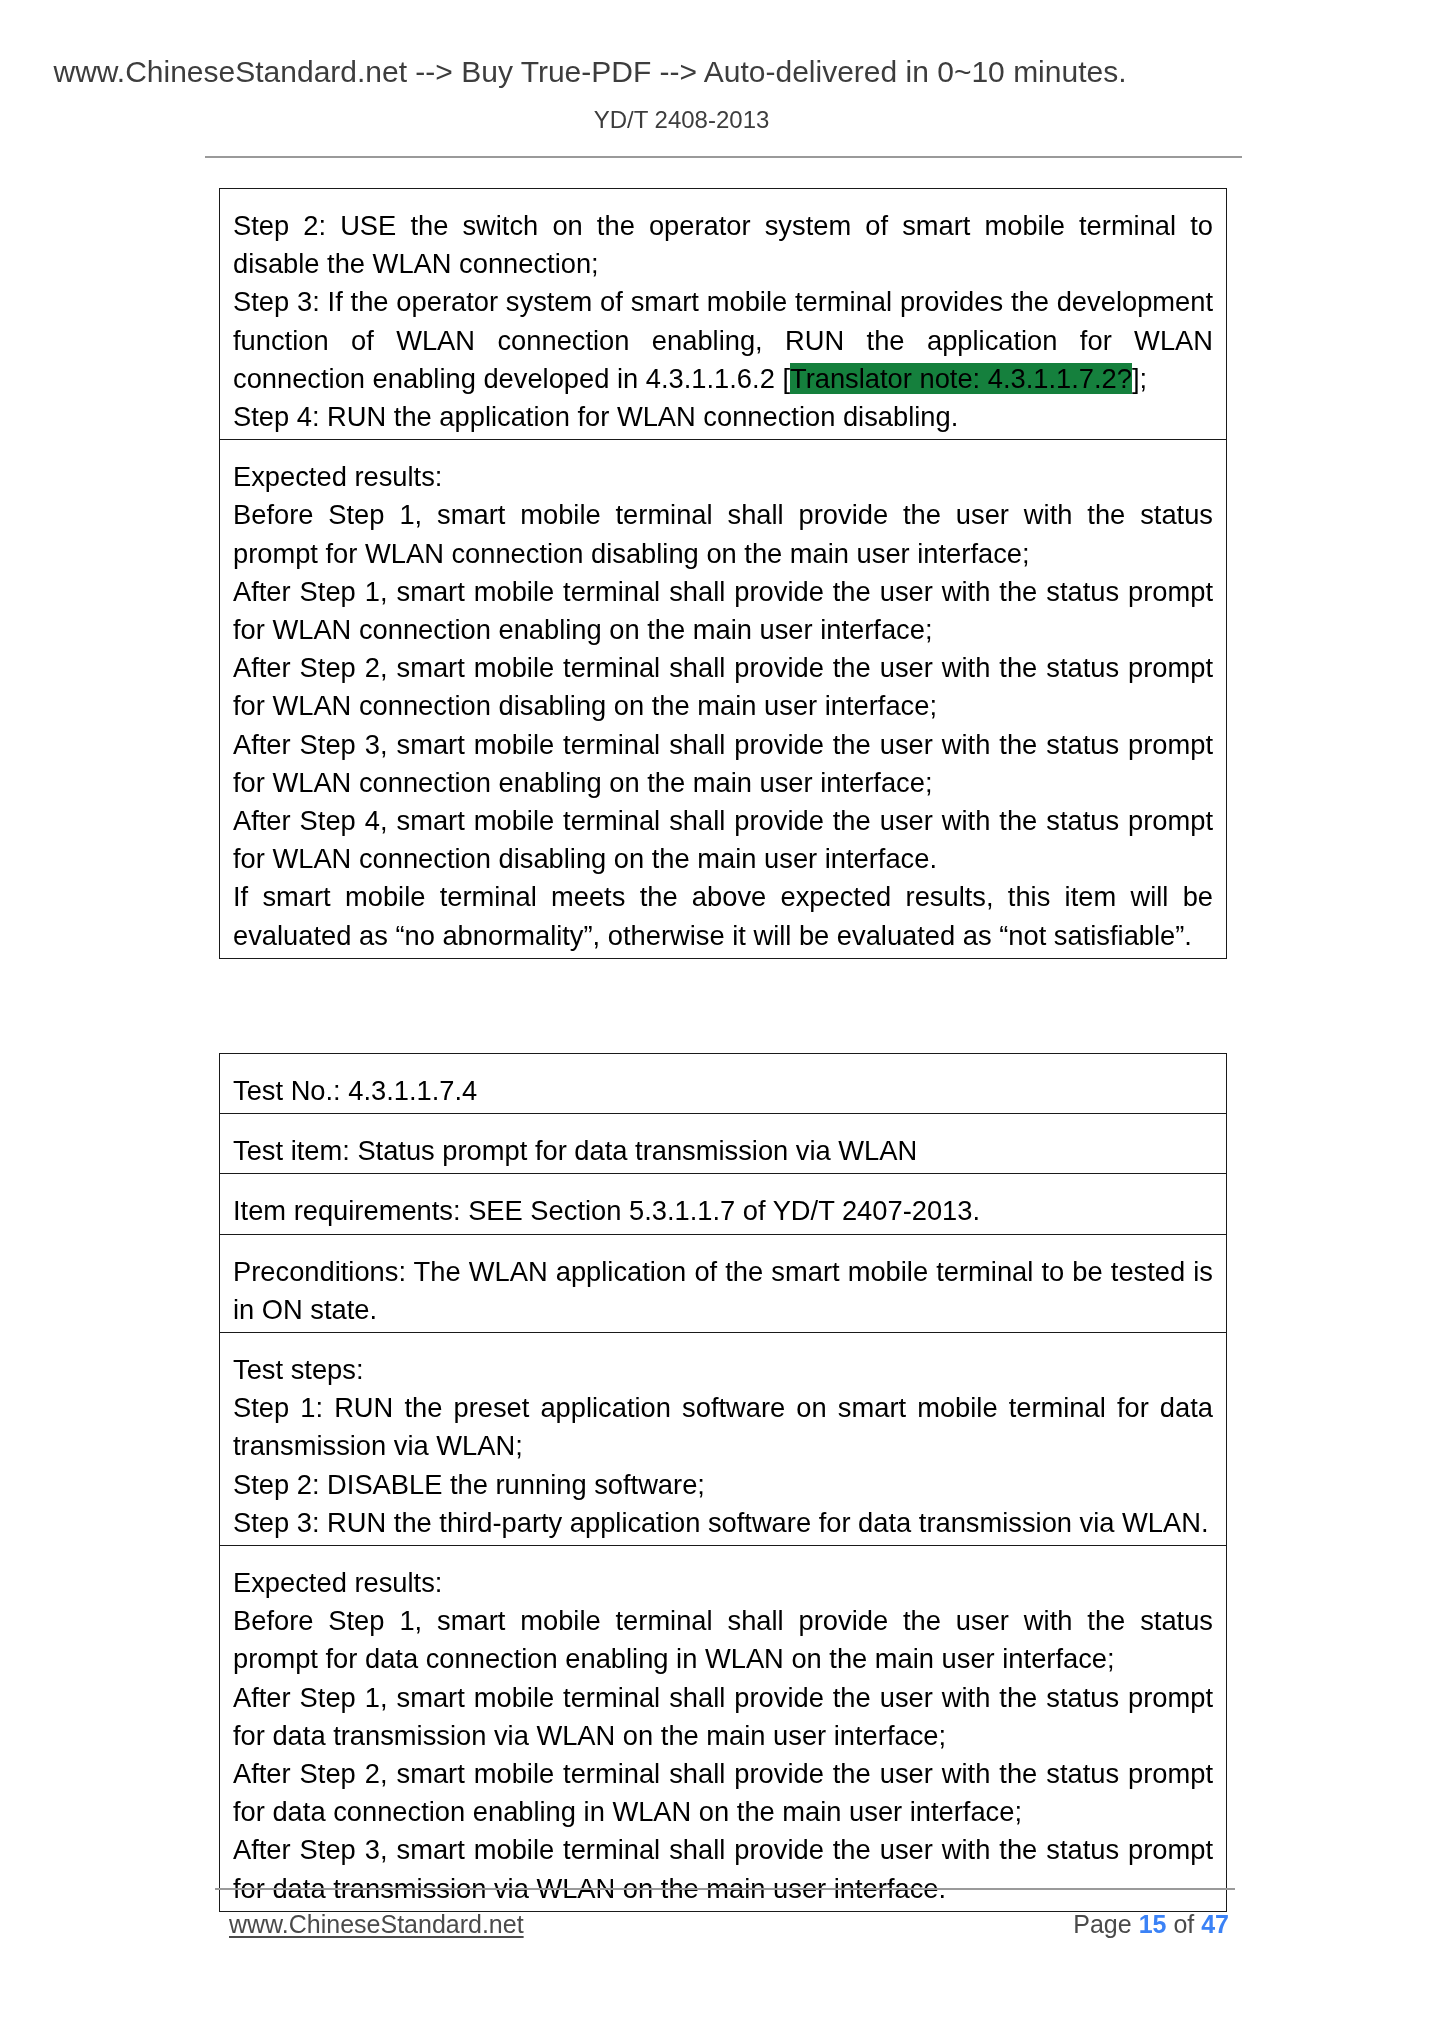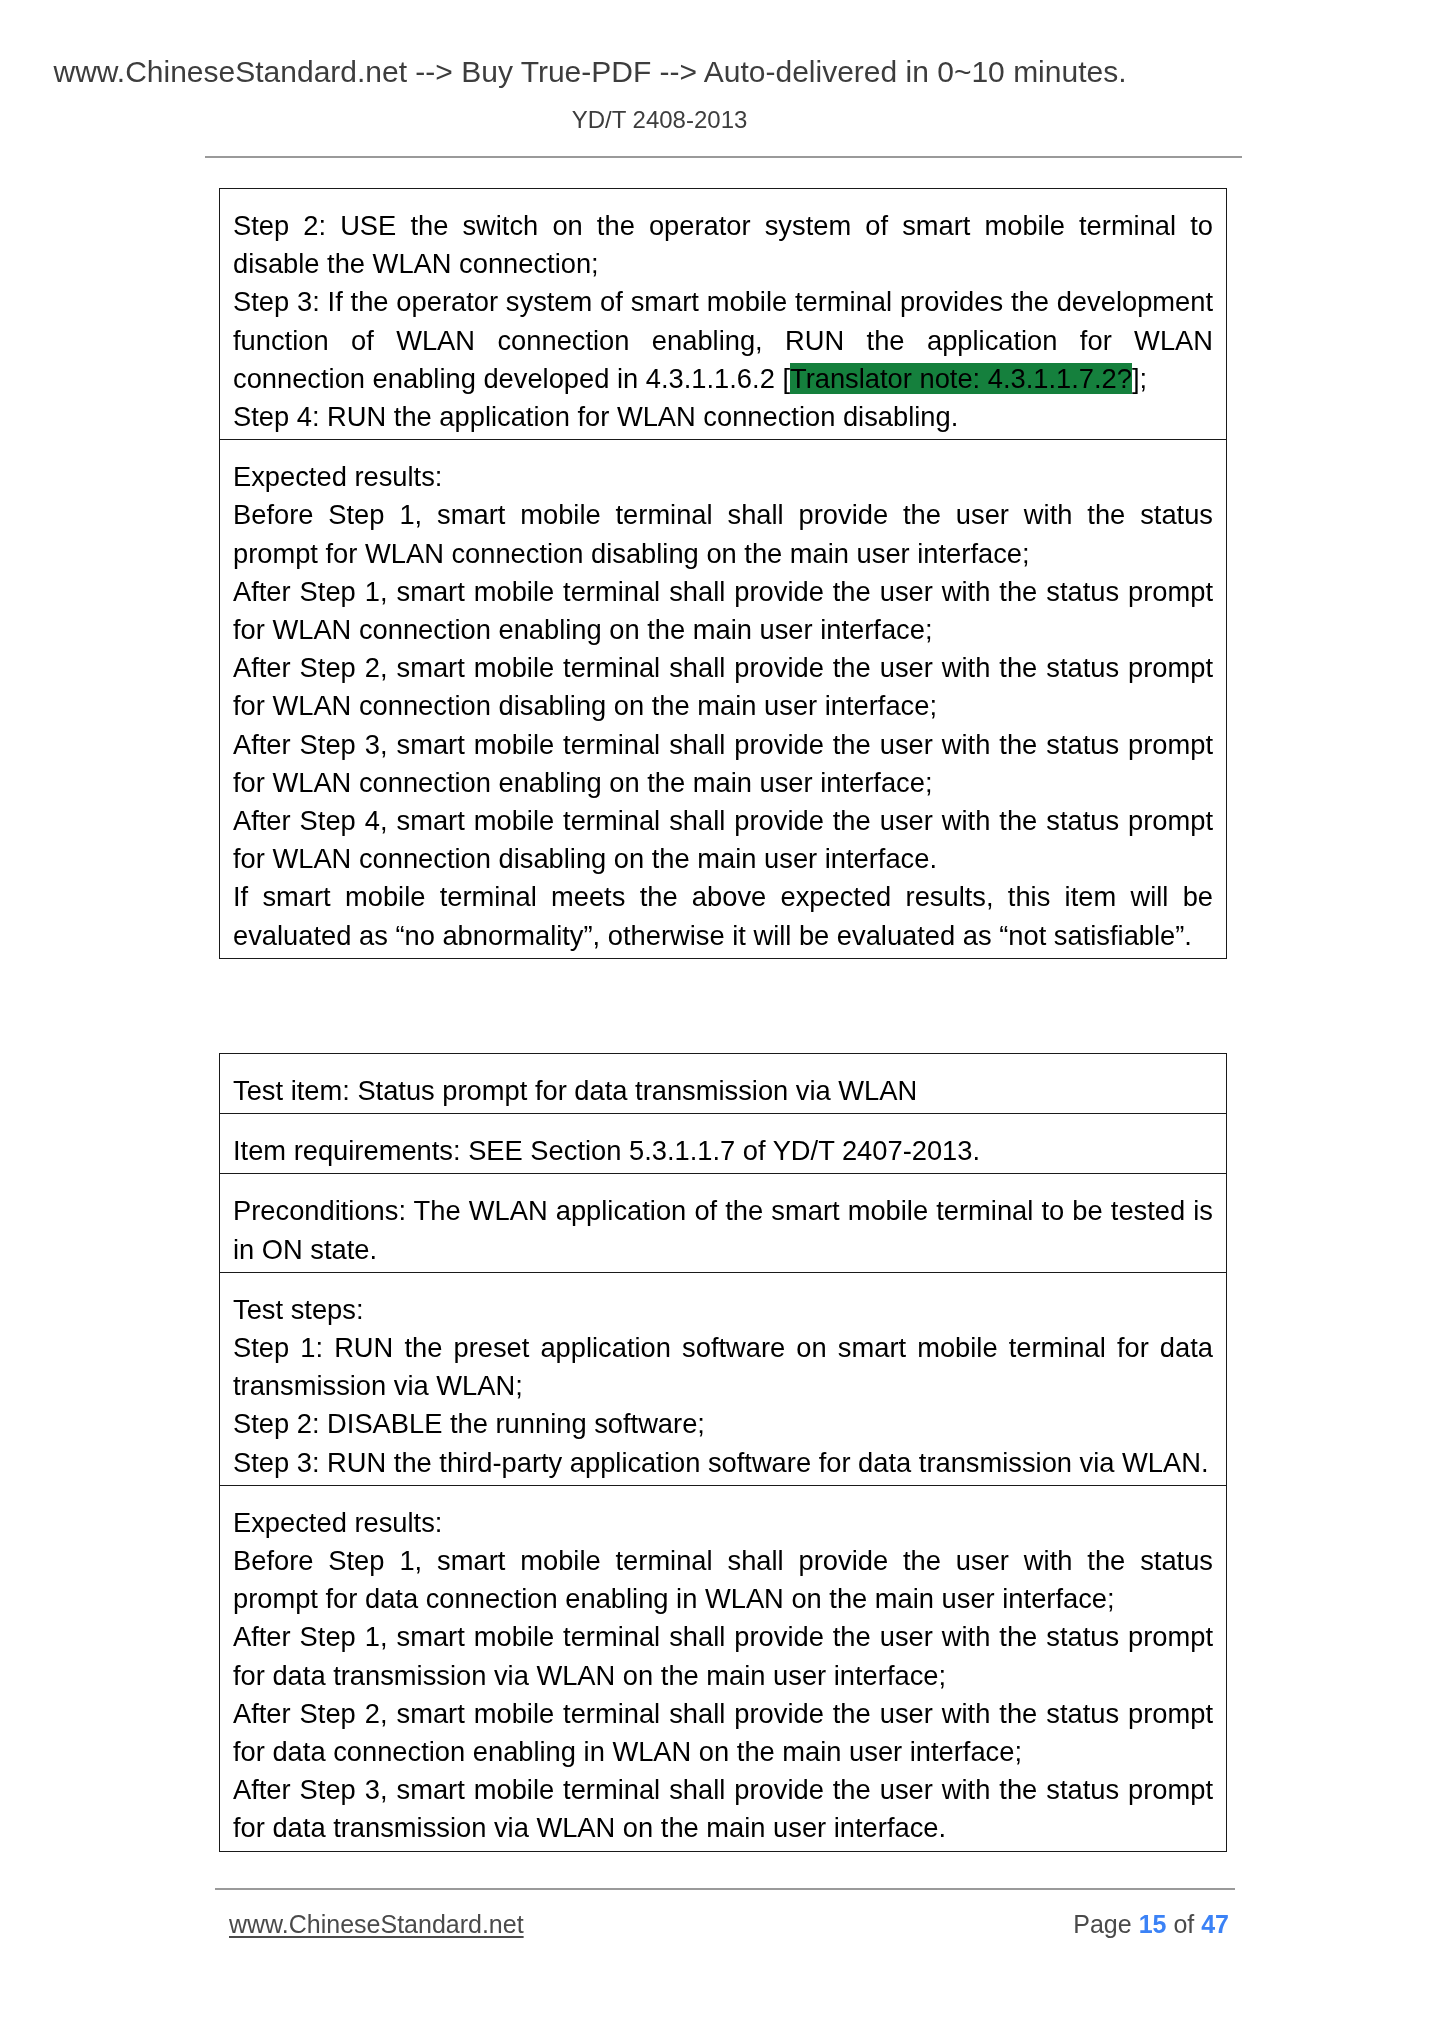--- a/index.html
+++ b/index.html
@@ -6,21 +6,21 @@
   body {
     width: 1445px; height: 2044px; position: relative; overflow: hidden;
     font-family: "Liberation Sans", sans-serif; color: #000;
   }
   .hdr-line1 {
     position: absolute; left: 0; width: 1148px; top: 55px; text-align: center;
     font-size: 30px; color: #3d3d3d; letter-spacing: 0px; margin-left: 16px;
   }
   .hdr-line2 {
     position: absolute; left: 0; width: 1319px; top: 106px; text-align: center;
-    font-size: 24px; color: #3d3d3d;
+    font-size: 24px; color: #3d3d3d; padding-left: 22px;
   }
   .hdr-rule {
     position: absolute; left: 205px; width: 1037px; top: 156px; height: 0;
     border-top: 2px solid #9a9a9a;
   }
   table.doc {
     position: absolute; left: 219px; width: 1008px;
     border-collapse: collapse; table-layout: fixed;
   }
   table.doc td {
@@ -69,20 +69,23 @@
       <p>After Step 3, smart mobile terminal shall provide the user with the status prompt for WLAN connection enabling on the main user interface;</p>
       <p>After Step 4, smart mobile terminal shall provide the user with the status prompt for WLAN connection disabling on the main user interface.</p>
       <p>If smart mobile terminal meets the above expected results, this item will be evaluated as “no abnormality”, otherwise it will be evaluated as “not satisfiable”.</p>
     </td>
   </tr>
 </tbody>
   </table>
 
 <table class="doc" id="t2">
   <tbody>
+      <tr>
+    <td>Test No.: 4.3.1.1.7.4</td>
+  </tr>
   <tr>
     <td>Test item: Status prompt for data transmission via WLAN</td>
   </tr>
   <tr>
     <td>Item requirements: SEE Section 5.3.1.1.7 of YD/T 2407-2013.</td>
   </tr>
   <tr>
     <td>Preconditions: The WLAN application of the smart mobile terminal to be tested is in ON state.</td>
   </tr>
   <tr>

